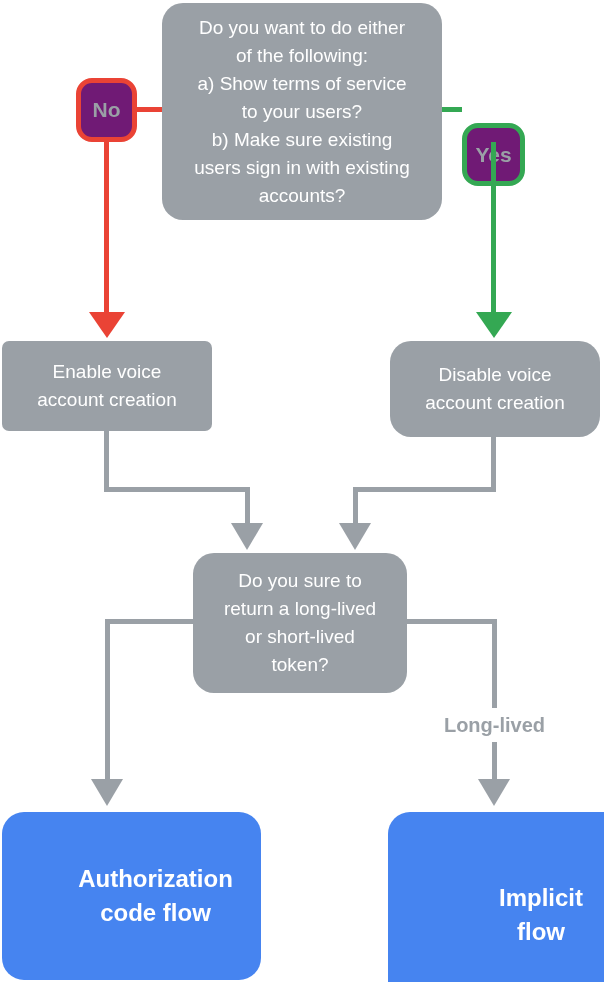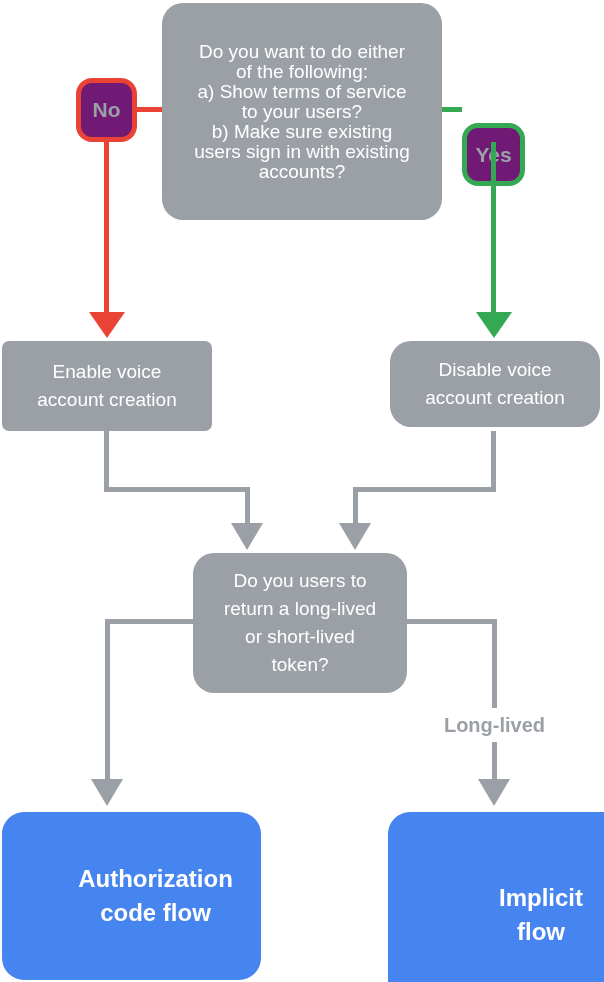--- a/index.html
+++ b/index.html
@@ -23,21 +23,21 @@
     display: flex;
     align-items: center;
     justify-content: center;
     text-align: center;
     white-space: pre-line;
     color: var(--text_white, #ffffff);
     font-size: 19px;
     line-height: 28px;
     font-weight: 500;
   }
-  .node.top { line-height: 20px; }
+  .node.top { line-height: 28px; }
 
   
   .badge {
     position: absolute;
     background: #701a75;
     border-radius: 16px;
     box-sizing: border-box;
     display: flex;
     align-items: center;
     justify-content: center;
@@ -122,34 +122,34 @@
   <div class="line red" style="left:104px; top:142px; width:5px; height:170px;"></div>
   <div class="arrowhead big red" style="left:89px; top:312px;"></div>
 
   <div class="line green" style="left:442px; top:107px; width:20px; height:5px;"></div>
   <div class="badge yes" style="left:462px; top:79px; width:63px; height:63px;margin-top:44px;">Yes</div>
   <div class="line green" style="left:491px; top:142px; width:5px; height:170px;"></div>
   <div class="arrowhead big green" style="left:476px; top:312px;"></div>
 
   <div class="node" style="left:2px; top:341px; width:210px; height:90px;border-radius:7px;">Enable voice
 account creation</div>
-  <div class="node" style="left:390px; top:341px; width:210px; height:86px;">Disable voice
+  <div class="node" style="left:390px; top:341px; width:210px; height:96px;">Disable voice
 account creation</div>
 
   <div class="line gray" style="left:104px; top:431px; width:5px; height:61px;"></div>
   <div class="line gray" style="left:104px; top:487px; width:146px; height:5px;"></div>
   <div class="line gray" style="left:245px; top:487px; width:5px; height:37px;"></div>
   <div class="arrowhead small gray" style="left:231px; top:523px;"></div>
 
   <div class="line gray" style="left:491px; top:431px; width:5px; height:61px;"></div>
   <div class="line gray" style="left:353px; top:487px; width:143px; height:5px;"></div>
   <div class="line gray" style="left:353px; top:487px; width:5px; height:37px;"></div>
   <div class="arrowhead small gray" style="left:339px; top:523px;"></div>
 
-  <div class="node" style="left:193px; top:553px; width:214px; height:140px;">Do you users to
+  <div class="node" style="left:193px; top:553px; width:214px; height:140px;">Do you sure to
 return a long-lived
 or short-lived
 token?</div>
 
   <div class="line gray" style="left:105px; top:619px; width:88px; height:5px;"></div>
   <div class="line gray" style="left:105px; top:619px; width:5px; height:161px;"></div>
   <div class="arrowhead small gray" style="left:91px; top:779px;"></div>
 
   <div class="line gray" style="left:407px; top:619px; width:88px; height:5px;"></div>
   <div class="line gray" style="left:492px; top:619px; width:5px; height:161px;"></div>

